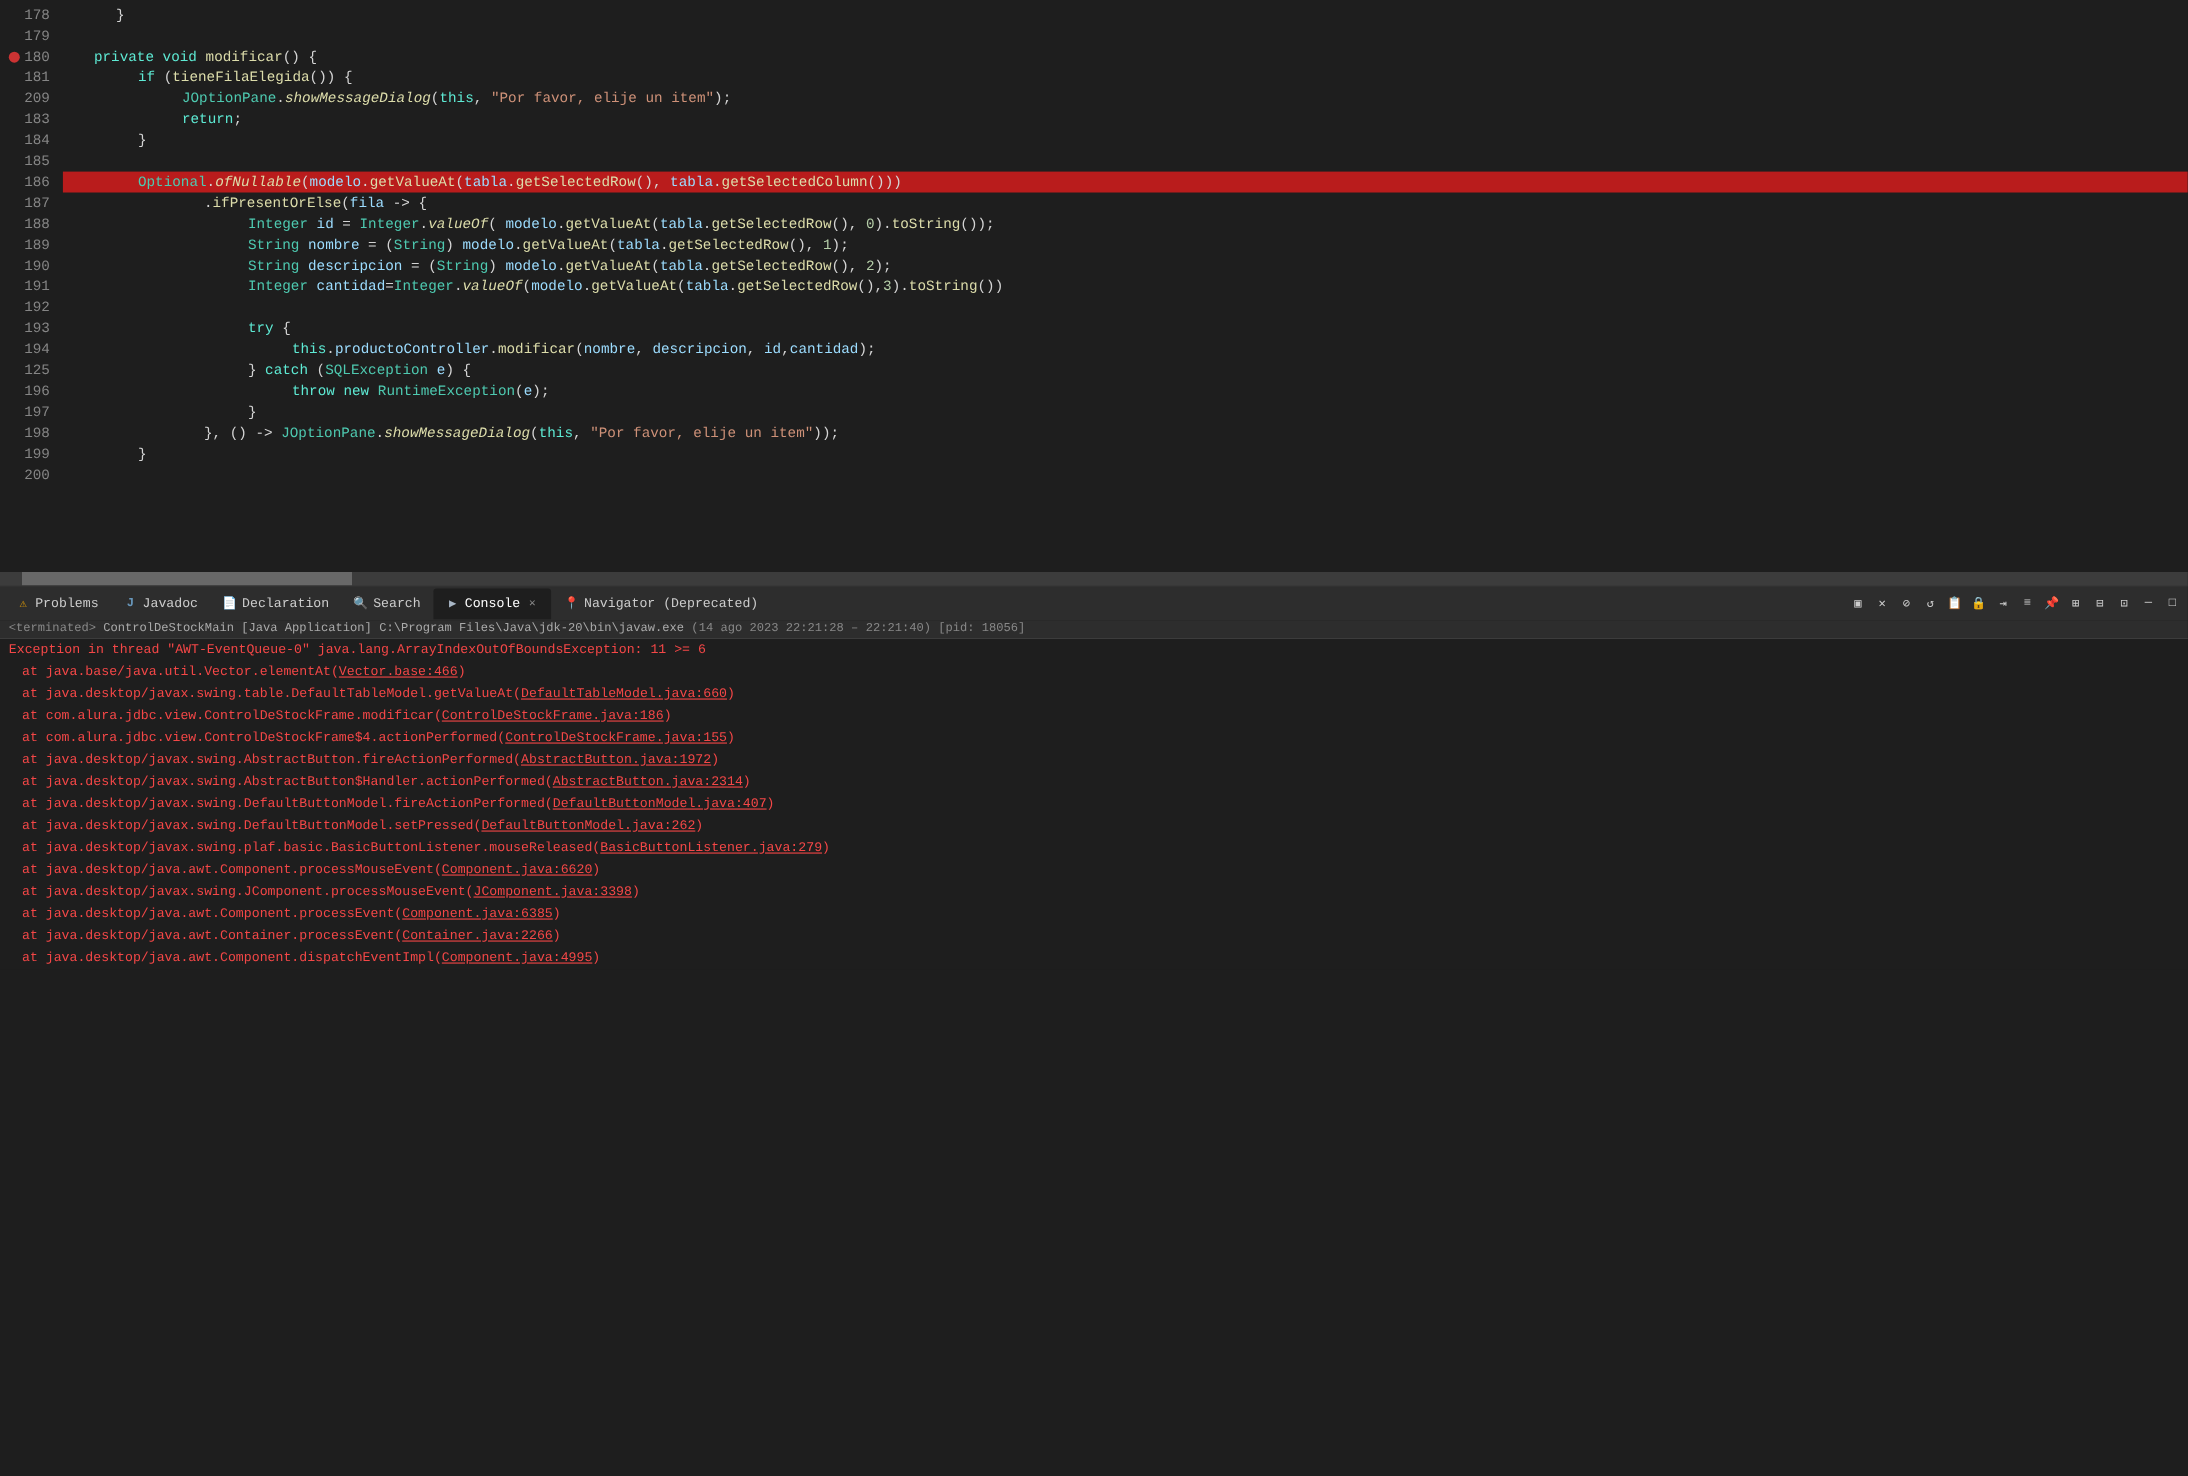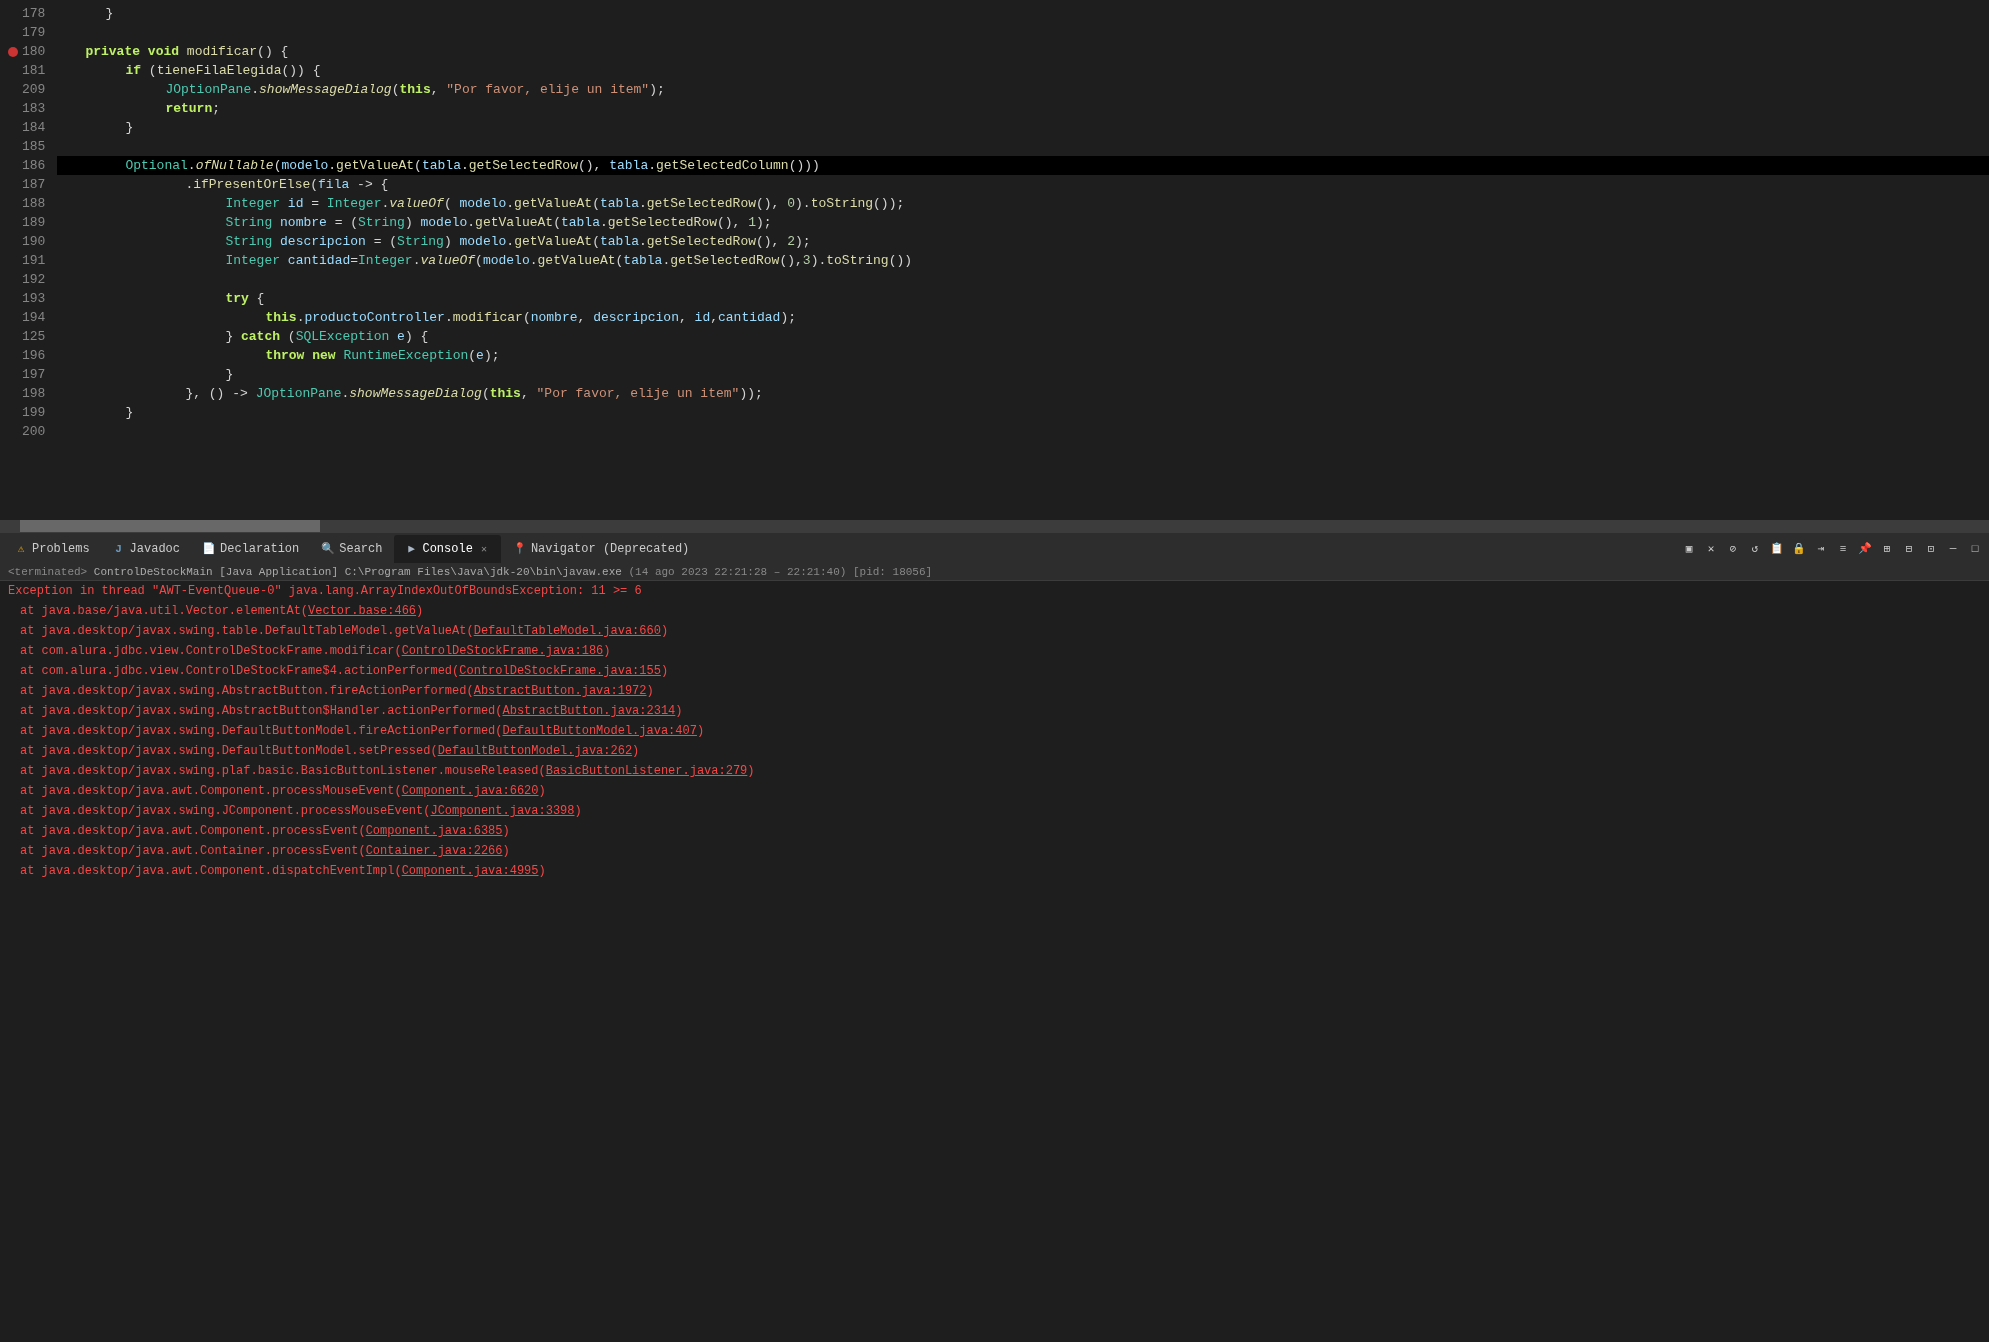--- a/index.html
+++ b/index.html
@@ -57,24 +57,24 @@
 
     .code-line {
       height: 19px;
       display: flex;
       align-items: center;
       padding-left: 8px;
       white-space: nowrap;
     }
 
     .code-line.selected {
-      background: #000000;
+      background: #b91c1c;
     } 
     .kw-type { color: #4ec9b0; } 
-    .kw-blue { color: #bef264; font-weight: bold; } 
+    .kw-blue { color: #5eead4; } 
     .method { color: #dcdcaa; } 
     .string { color: #ce9178; } 
     .number { color: #b5cea8; }
     .var { color: #9cdcfe; } 
     .static-method { color: #dcdcaa; font-style: italic; }
     .italic { font-style: italic; }
     .plain { color: #d4d4d4; }
 
     
     .h-scrollbar {

